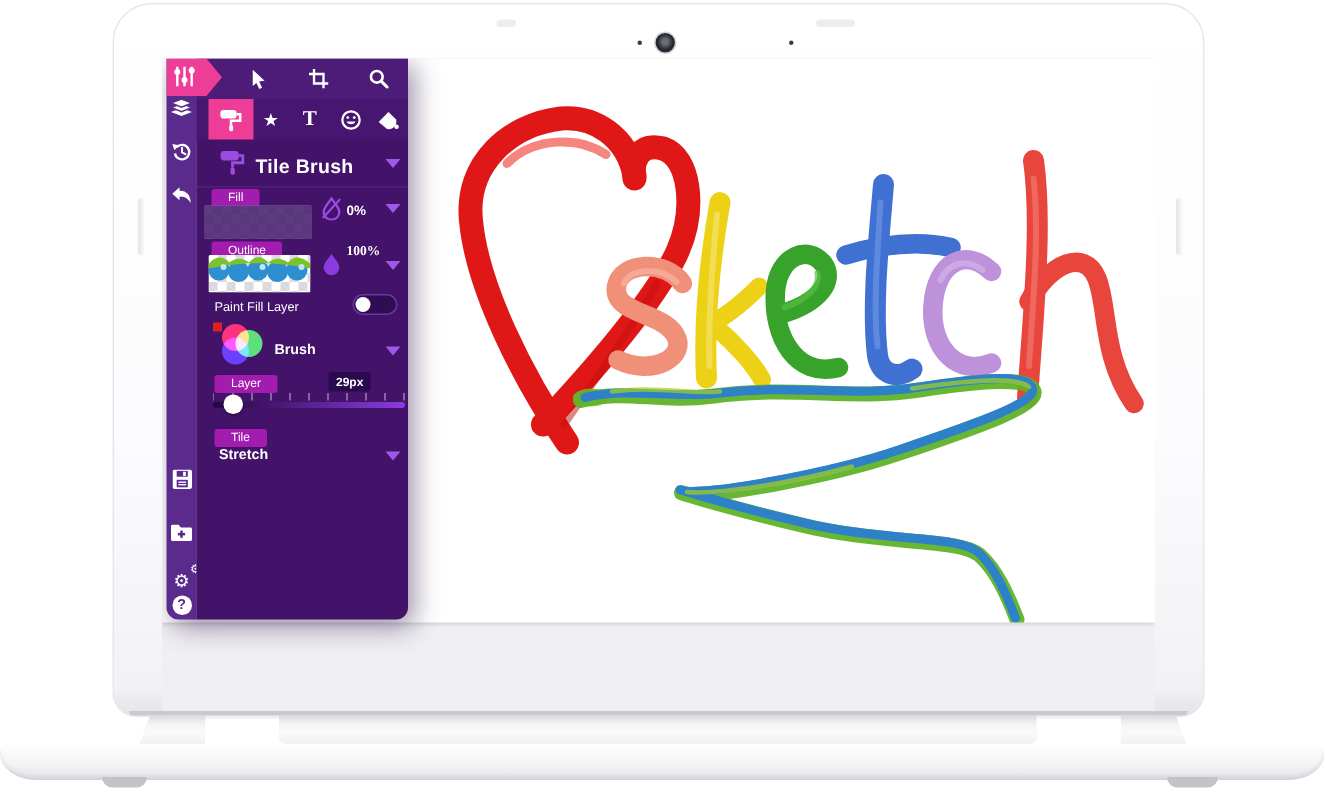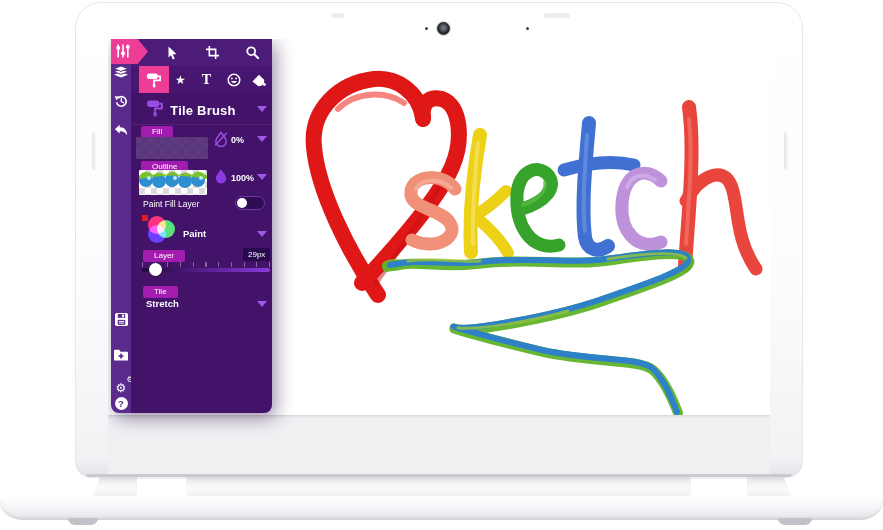--- a/index.html
+++ b/index.html
@@ -304,41 +304,41 @@
                 <path d="M0,6 Q7,-2 14,5 Q20,0 27,5 Q33,-2 40,5 Q46,0 53,5 Q59,-2 68,6 L68,9 Q34,2 0,9 Z" fill="#7cc22a"></path>
                 <circle cx="10" cy="8" r="2" fill="#bfe6f7"></circle>
                   <circle cx="36" cy="8" r="2" fill="#bfe6f7"></circle>
                   <circle cx="62" cy="8" r="2" fill="#bfe6f7"></circle>
               </g>
             </svg>
           </div>
           <svg width="14" height="16" viewBox="0 0 14 15" style="position:absolute;left:83px;top:129px;">
             <path d="M7,0.8 C4.9,4 1.8,6.8 1.8,9.8 A5.2,5.2 0 0 0 12.2,9.8 C12.2,6.8 9.1,4 7,0.8 Z" fill="#8b3be0"></path>
           </svg>
-          <span class="pct" style="left:100px;top:134px;">100%</span>
+          <span class="pct" style="left:100px;top:123px;font-family:Liberation Serif, serif;">100%</span>
           <span class="chev" style="left:126px;top:135px;"></span>
 
           <span class="lbl" style="left:12px;top:160px;">Paint Fill Layer</span>
           <div class="toggle" style="left:104px;top:157px;">
             <div class="knob"></div>
           </div>
 
           <svg width="36" height="32" viewBox="0 0 36 32" style="position:absolute;left:11px;top:175px;">
             <rect x="0" y="1" width="6" height="6" fill="#e02020"></rect>
             <g>
               <circle cx="15" cy="11" r="9" fill="#ff2222" style="mix-blend-mode:screen"></circle>
               <circle cx="24" cy="15" r="9" fill="#22dd22" style="mix-blend-mode:screen"></circle>
               <circle cx="15" cy="20" r="9" fill="#3333ff" style="mix-blend-mode:screen"></circle>
             </g>
           </svg>
-          <span class="bold-val" style="left:52px;top:189px;">Paint</span>
+          <span class="bold-val" style="left:52px;top:189px;">Brush</span>
           <span class="chev" style="left:126px;top:192px;"></span>
 
           <span class="chip" style="left:12px;top:211px;">Layer</span>
-          <span class="badge" style="left:112px;top:209px;">29px</span>
+          <span class="badge" style="left:88px;top:209px;font-weight:bold;">29px</span>
           <div class="slider-ticks"></div>
           <div class="slider-track"></div>
           <div class="slider-knob"></div>
 
           <span class="chip" style="left:12px;top:247px;">Tile</span>
           <span class="bold-val" style="left:15px;top:259px;">Stretch</span>
           <span class="chev" style="left:126px;top:262px;"></span>
         </div>
       </div>
     </div>

